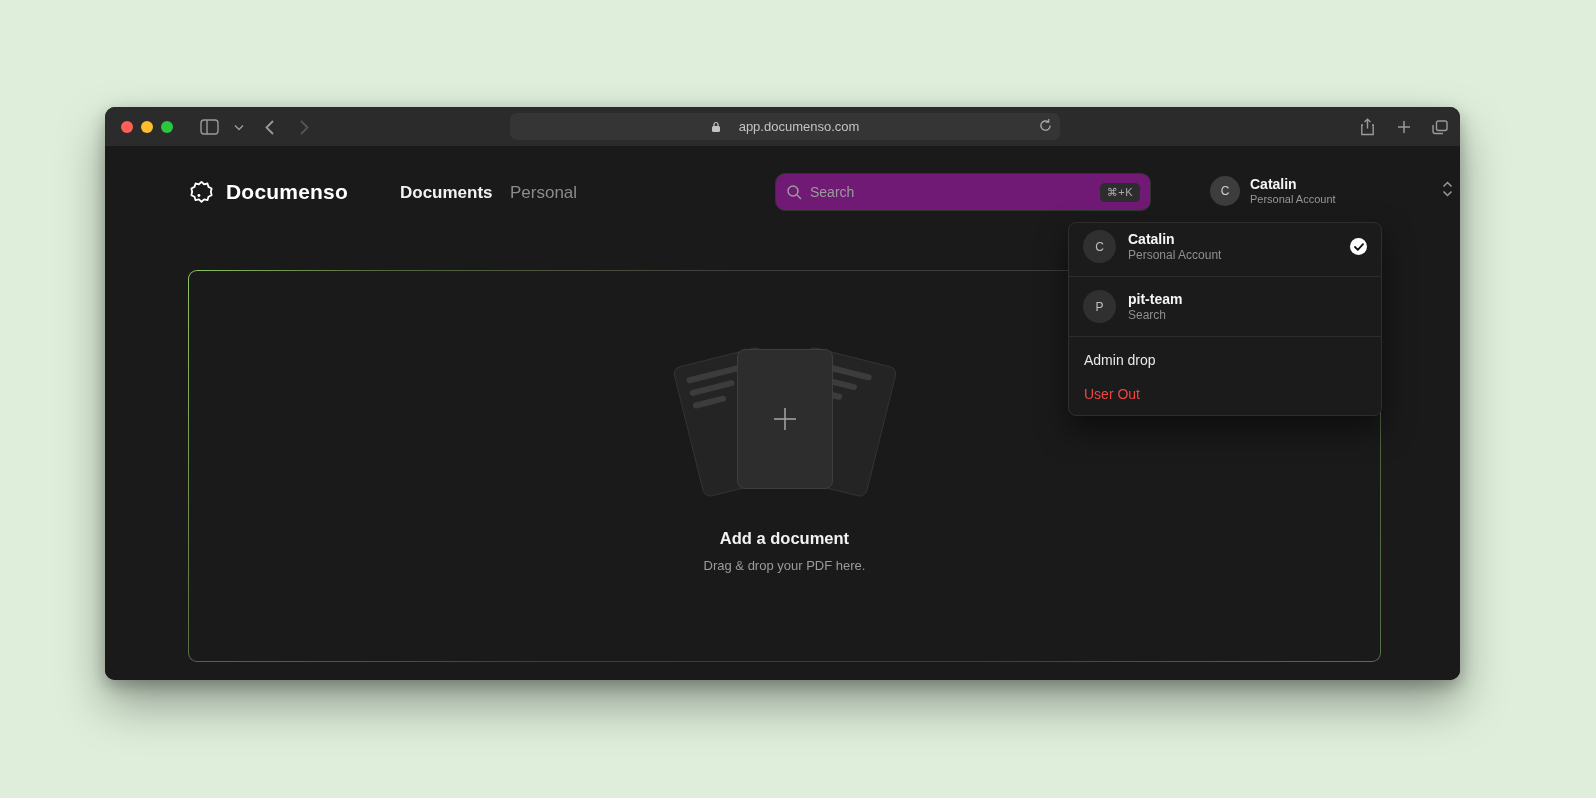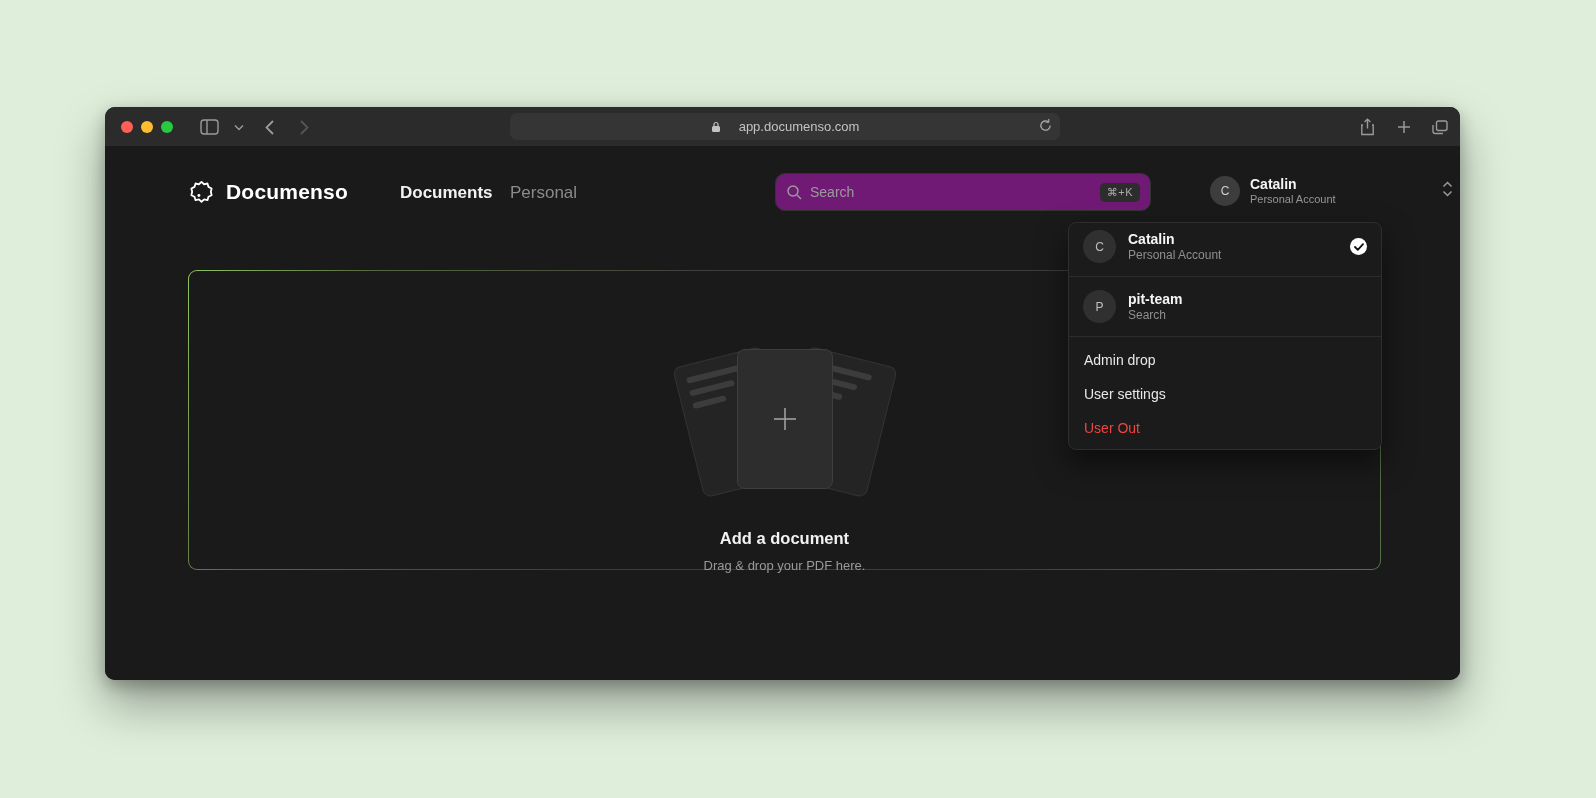--- a/index.html
+++ b/index.html
@@ -35,21 +35,21 @@
   .kbd { background:#2d2d2d; border-radius:5px; padding:3px 7px; font-size:11px; color:#aaa; letter-spacing:.5px; }
 
   .account { position:absolute; left:1105px; top:30px; display:flex; align-items:center; gap:10px; cursor:default; }
   .avatar { width:30px; height:30px; border-radius:50%; background:#3d3d3d; color:#cfcfcf; font-size:12px;
             display:flex; align-items:center; justify-content:center; }
   .acct-name { color:#f5f5f5; font-size:14px; font-weight:600; line-height:16px; }
   .acct-sub { color:#979797; font-size:11px; line-height:14px; }
   .updown { color:#9a9a9a; margin-left:96px; }
 
   
-  .dropzone { position:absolute; left:83px; top:124px; width:1193px; height:300px; border-radius:9px;
+  .dropzone { position:absolute; left:83px; top:124px; width:1193px; height:392px; border-radius:9px;
               border:1px solid transparent;
               background:linear-gradient(#1a1a1a,#1a1a1a) padding-box,
                          linear-gradient(115deg, #8fc45f 0%, #56683f 14%, #3d3d3d 40%, #3b3b3b 70%, #5c7a4a 105%) border-box; }
   .dz-inner { position:absolute; left:0; right:0; top:72px; display:flex; flex-direction:column; align-items:center; }
   .cards { position:relative; width:240px; height:158px; }
   .card { position:absolute; width:92px; height:134px; border-radius:8px; background:#242424; border:1px solid #343434; left:50%; top:12px; }
   .card .stripe { height:6px; border-radius:3px; background:#3c3c3c; margin:0 0 7px 10px; }
   .card.left  { transform:translateX(-50%) translateX(-52px) rotate(-14deg); }
   .card.right { transform:translateX(-50%) translateX(52px) rotate(14deg); }
   .card.center{ width:96px; height:140px; top:6px; transform:translateX(-50%); background:#2d2d2d; border-color:#3e3e3e; z-index:2;
@@ -240,19 +240,18 @@
           <span class="menu-avatar">P</span>
           <span>
             <div class="row-name">pit-team</div>
             <div class="row-sub">Search</div>
           </span>
         </div>
 
         <div class="divider"></div>
 
         <div class="menu-item">Admin drop</div>
-        <div class="menu-item">User settings</div>
         <div class="menu-item danger">User Out</div>
       </div>
 
     </div>
   </div>
 </div>
 
 </body></html>

